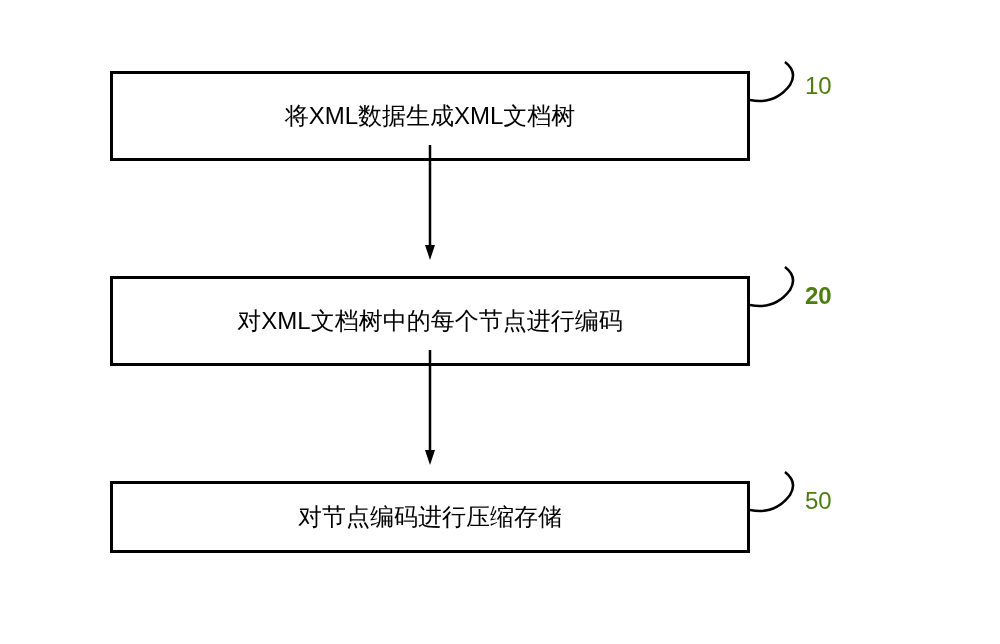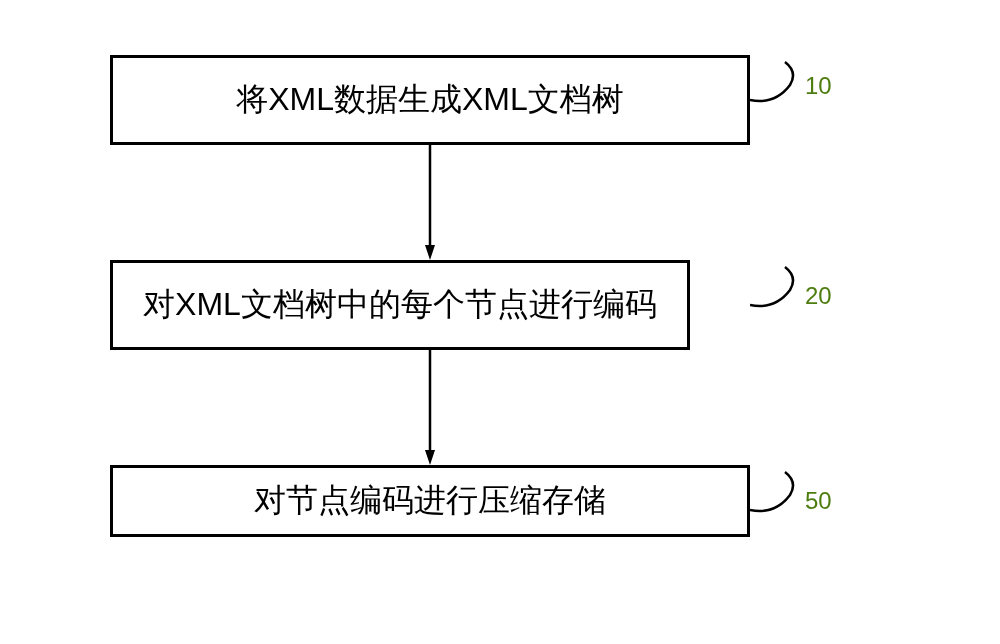--- a/index.html
+++ b/index.html
@@ -19,54 +19,56 @@
       width: 100%;
       height: 100%;
     }
     .step-box {
       position: absolute;
       border: 3px solid #000;
       background: #fff;
       display: flex;
       align-items: center;
       justify-content: center;
-      font-size: 32px;
+      font-size: 24px;
       color: #000;
       text-align: center;
+      margin-top: 16px;
     }
     .box-1 {
       left: 110px;
       top: 55px;
       width: 640px;
       height: 90px;
     }
     .box-2 {
       left: 110px;
       top: 260px;
-      width: 580px;
+      width: 640px;
       height: 90px;
     }
     .box-3 {
       left: 110px;
       top: 465px;
       width: 640px;
       height: 72px;
     }
     .step-label {
       position: absolute;
       font-size: 24px;
       color: #4d7c0f;
     }
     .label-10 {
       left: 805px;
       top: 72px;
     }
     .label-20 {
       left: 805px;
       top: 282px;
+      font-weight: bold;
     }
     .label-30 {
       left: 805px;
       top: 487px;
     }
     .connector-curve {
       position: absolute;
     }
     .arrow-svg {
       position: absolute;

